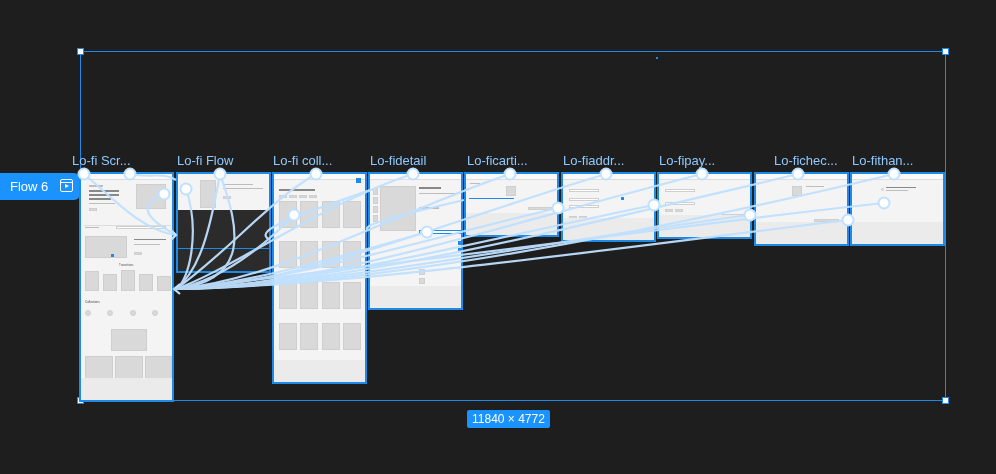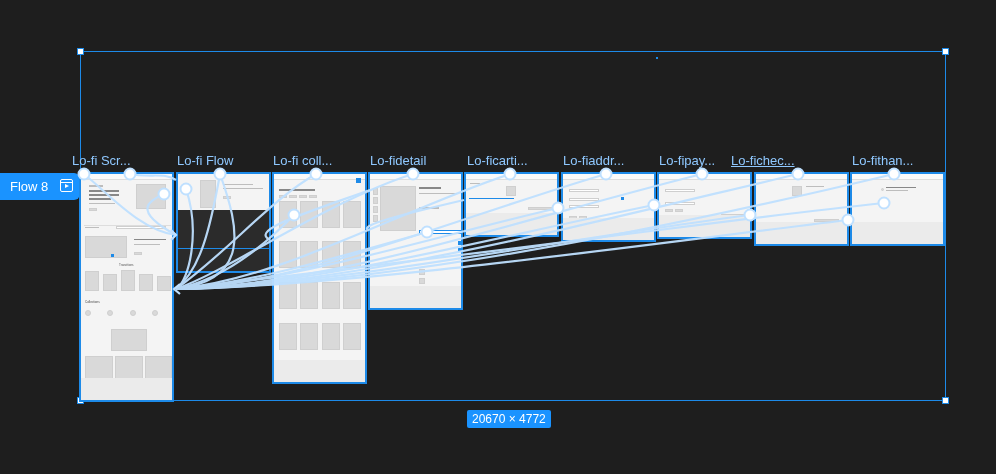--- a/index.html
+++ b/index.html
@@ -27,32 +27,32 @@
 <div style="position:absolute;left:0;top:0;width:996px;height:474px;"></div>
 
 <div class="sel-box"></div>
 <div class="handle" style="left:77px;top:48px;"></div>
 <div class="handle" style="left:942px;top:48px;"></div>
 <div class="handle" style="left:77px;top:397px;"></div>
 <div class="handle" style="left:942px;top:397px;"></div>
 <div class="center-dot"></div>
 
 <div class="flow-tag">
-  <span>Flow 8</span>
+  <span>Flow 6</span>
   <span class="play"></span>
 </div>
 
 <div class="frame-label" style="left:72px;">Lo-fi Scr...</div>
 <div class="frame-label" style="left:177px;">Lo-fi Flow</div>
 <div class="frame-label" style="left:273px;">Lo-fi coll...</div>
 <div class="frame-label" style="left:370px;">Lo-fidetail</div>
 <div class="frame-label" style="left:467px;">Lo-ficarti...</div>
 <div class="frame-label" style="left:563px;">Lo-fiaddr...</div>
 <div class="frame-label" style="left:659px;">Lo-fipay...</div>
-<div class="frame-label" style="left:731px;text-decoration:underline;">Lo-fichec...</div>
+<div class="frame-label" style="left:774px;">Lo-fichec...</div>
 <div class="frame-label" style="left:852px;">Lo-fithan...</div>
 
 <div class="frame" style="left:79px;height:230px;">
   <div class="topbar"></div>
   <div class="ln" style="left:8px;top:11px;width:14px;"></div>
   <div class="ln" style="left:8px;top:16px;width:30px;background:#888;"></div>
   <div class="ln" style="left:8px;top:20px;width:30px;background:#888;"></div>
   <div class="ln" style="left:8px;top:24px;width:22px;background:#888;"></div>
   <div class="ln" style="left:8px;top:29px;width:26px;height:1px;"></div>
   <div class="ph" style="left:8px;top:34px;width:8px;height:3px;"></div>
@@ -229,13 +229,13 @@
     <circle cx="654" cy="205" r="5.5"></circle>
     <circle cx="702" cy="174" r="5.5"></circle>
     <circle cx="750" cy="215" r="5.5"></circle>
     <circle cx="798" cy="174" r="5.5"></circle>
     <circle cx="848" cy="220" r="5.5"></circle>
     <circle cx="894" cy="174" r="5.5"></circle>
     <circle cx="884" cy="203" r="5.5"></circle>
   </g>
 </svg>
 
-<div class="dim-badge">20670 × 4772</div>
+<div class="dim-badge">11840 × 4772</div>
 
 </body></html>

